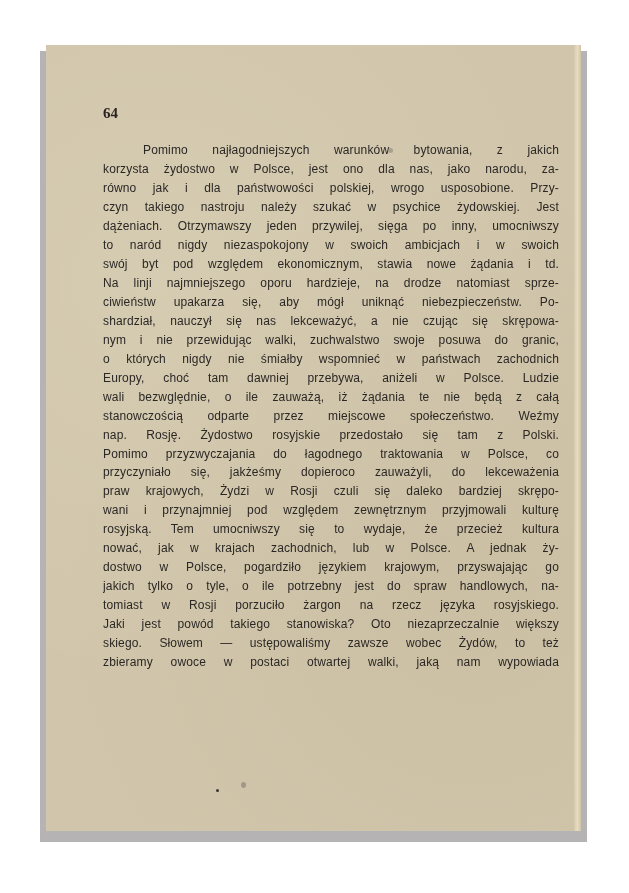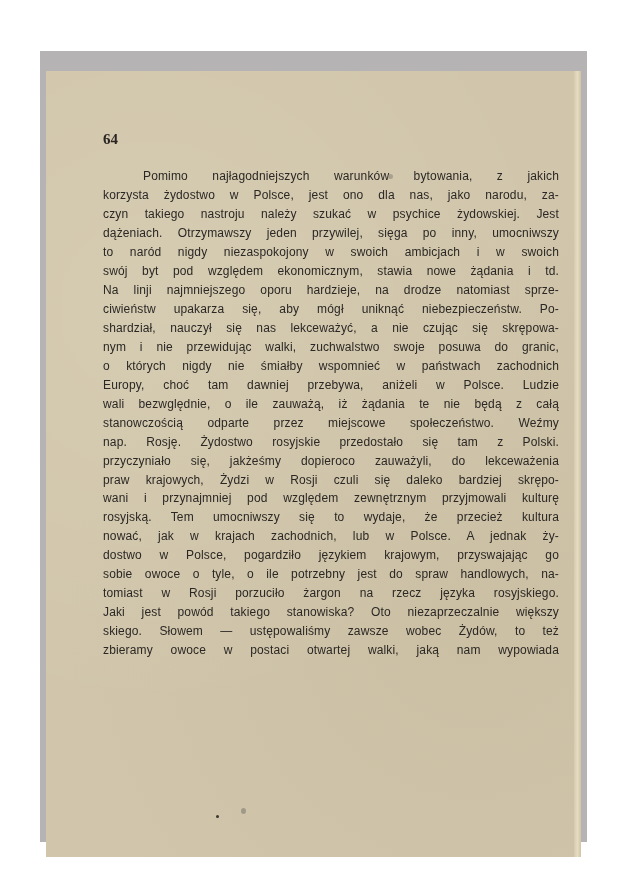--- a/index.html
+++ b/index.html
@@ -10,21 +10,21 @@
     overflow: hidden;
   }
   .scan-frame {
     position: absolute;
     left: 40px; top: 51px;
     width: 547px; height: 791px;
     background: #b5b3b3;
   }
   .page {
     position: absolute;
-    left: 46px; top: 71px;
+    left: 46px; top: 45px;
     width: 535px; height: 786px;
     background: #d1c6ab;
     background-image:
       radial-gradient(circle at 20% 30%, rgba(255,255,240,0.10), transparent 60%),
       radial-gradient(circle at 80% 70%, rgba(120,100,70,0.07), transparent 60%);
   }
   .page-edge {
     position: absolute;
     top: 0; right: 0;
     width: 7px; height: 100%;
@@ -69,40 +69,42 @@
 <div class="scan-frame"></div>
 
 <div class="page">
   <div class="page-edge"></div>
 
   <div class="page-number">64</div>
 
   <div class="text-block">
     <div class="line indent">Pomimo najłagodniejszych warunków bytowania, z jakich</div>
     <div class="line">korzysta żydostwo w Polsce, jest ono dla nas, jako narodu, za-</div>
+    <div class="line">równo jak i dla państwowości polskiej, wrogo usposobione. Przy-</div>
     <div class="line">czyn takiego nastroju należy szukać w psychice żydowskiej. Jest</div>
     <div class="line">dążeniach. Otrzymawszy jeden przywilej, sięga po inny, umocniwszy</div>
     <div class="line">to naród nigdy niezaspokojony w swoich ambicjach i w swoich</div>
     <div class="line">swój byt pod względem ekonomicznym, stawia nowe żądania i td.</div>
     <div class="line">Na linji najmniejszego oporu hardzieje, na drodze natomiast sprze-</div>
     <div class="line">ciwieństw upakarza się, aby mógł uniknąć niebezpieczeństw. Po-</div>
     <div class="line">shardział, nauczył się nas lekceważyć, a nie czując się skrępowa-</div>
     <div class="line">nym i nie przewidując walki, zuchwalstwo swoje posuwa do granic,</div>
     <div class="line">o których nigdy nie śmiałby wspomnieć w państwach zachodnich</div>
     <div class="line">Europy, choć tam dawniej przebywa, aniżeli w Polsce. Ludzie</div>
     <div class="line">wali bezwględnie, o ile zauważą, iż żądania te nie będą z całą</div>
     <div class="line">stanowczością odparte przez miejscowe społeczeństwo. Weźmy</div>
     <div class="line">nap. Rosję. Żydostwo rosyjskie przedostało się tam z Polski.</div>
+    <div class="line">Pomimo przyzwyczajania do łagodnego traktowania w Polsce, co</div>
     <div class="line">przyczyniało się, jakżeśmy dopieroco zauważyli, do lekceważenia</div>
     <div class="line">praw krajowych, Żydzi w Rosji czuli się daleko bardziej skrępo-</div>
     <div class="line">wani i przynajmniej pod względem zewnętrznym przyjmowali kulturę</div>
     <div class="line">rosyjską. Tem umocniwszy się to wydaje, że przecież kultura</div>
     <div class="line">nować, jak w krajach zachodnich, lub w Polsce. A jednak ży-</div>
     <div class="line">dostwo w Polsce, pogardziło językiem krajowym, przyswajając go</div>
-    <div class="line">sobie owoce o tyle, o ile potrzebny jest do spraw handlowych, na-</div>
+    <div class="line">jakich tylko o tyle, o ile potrzebny jest do spraw handlowych, na-</div>
     <div class="line">tomiast w Rosji porzuciło żargon na rzecz języka rosyjskiego.</div>
     <div class="line">Jaki jest powód takiego stanowiska? Oto niezaprzeczalnie większy</div>
     <div class="line">skiego. Słowem — ustępowaliśmy zawsze wobec Żydów, to też</div>
     <div class="line">zbieramy owoce w postaci otwartej walki, jaką nam wypowiada</div>
   </div>
 
   <div class="speck" style="left:170px; top:744px; width:3px; height:3px;"></div>
   <div class="speck" style="left:195px; top:737px; width:5px; height:6px; background:#8d8779; opacity:0.7;"></div>
   <div class="speck" style="left:342px; top:103px; width:5px; height:5px; background:#8d8779; opacity:0.6;"></div>
 </div>

